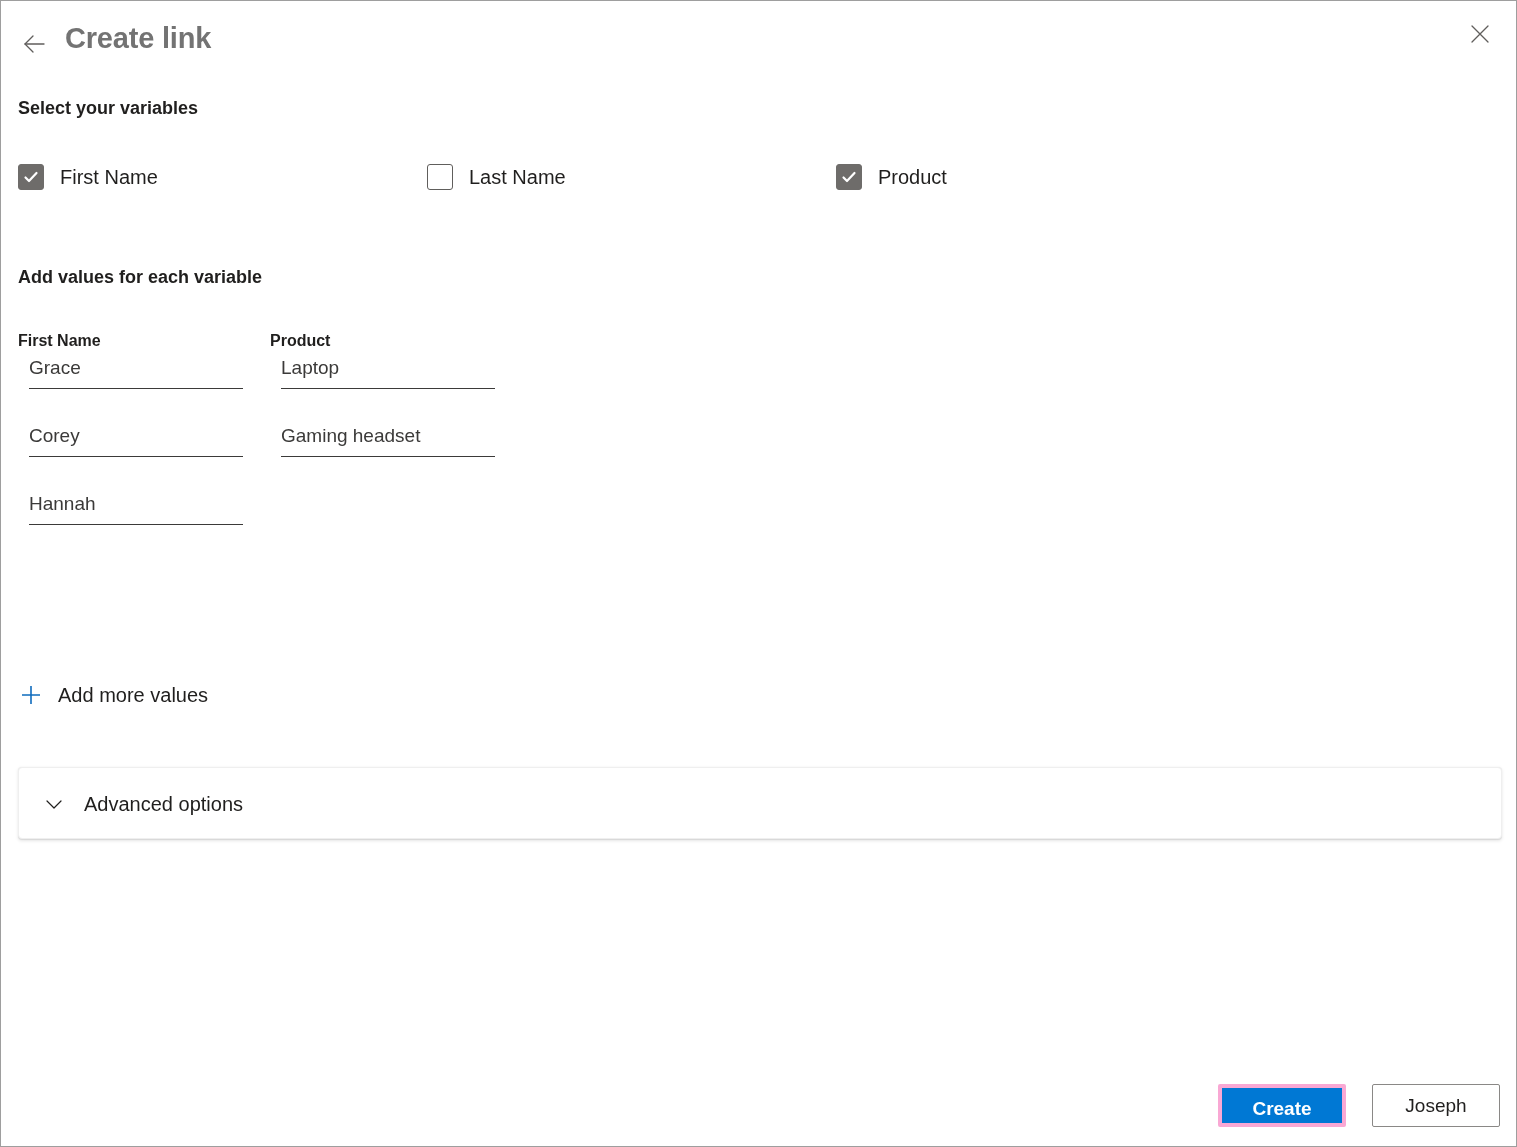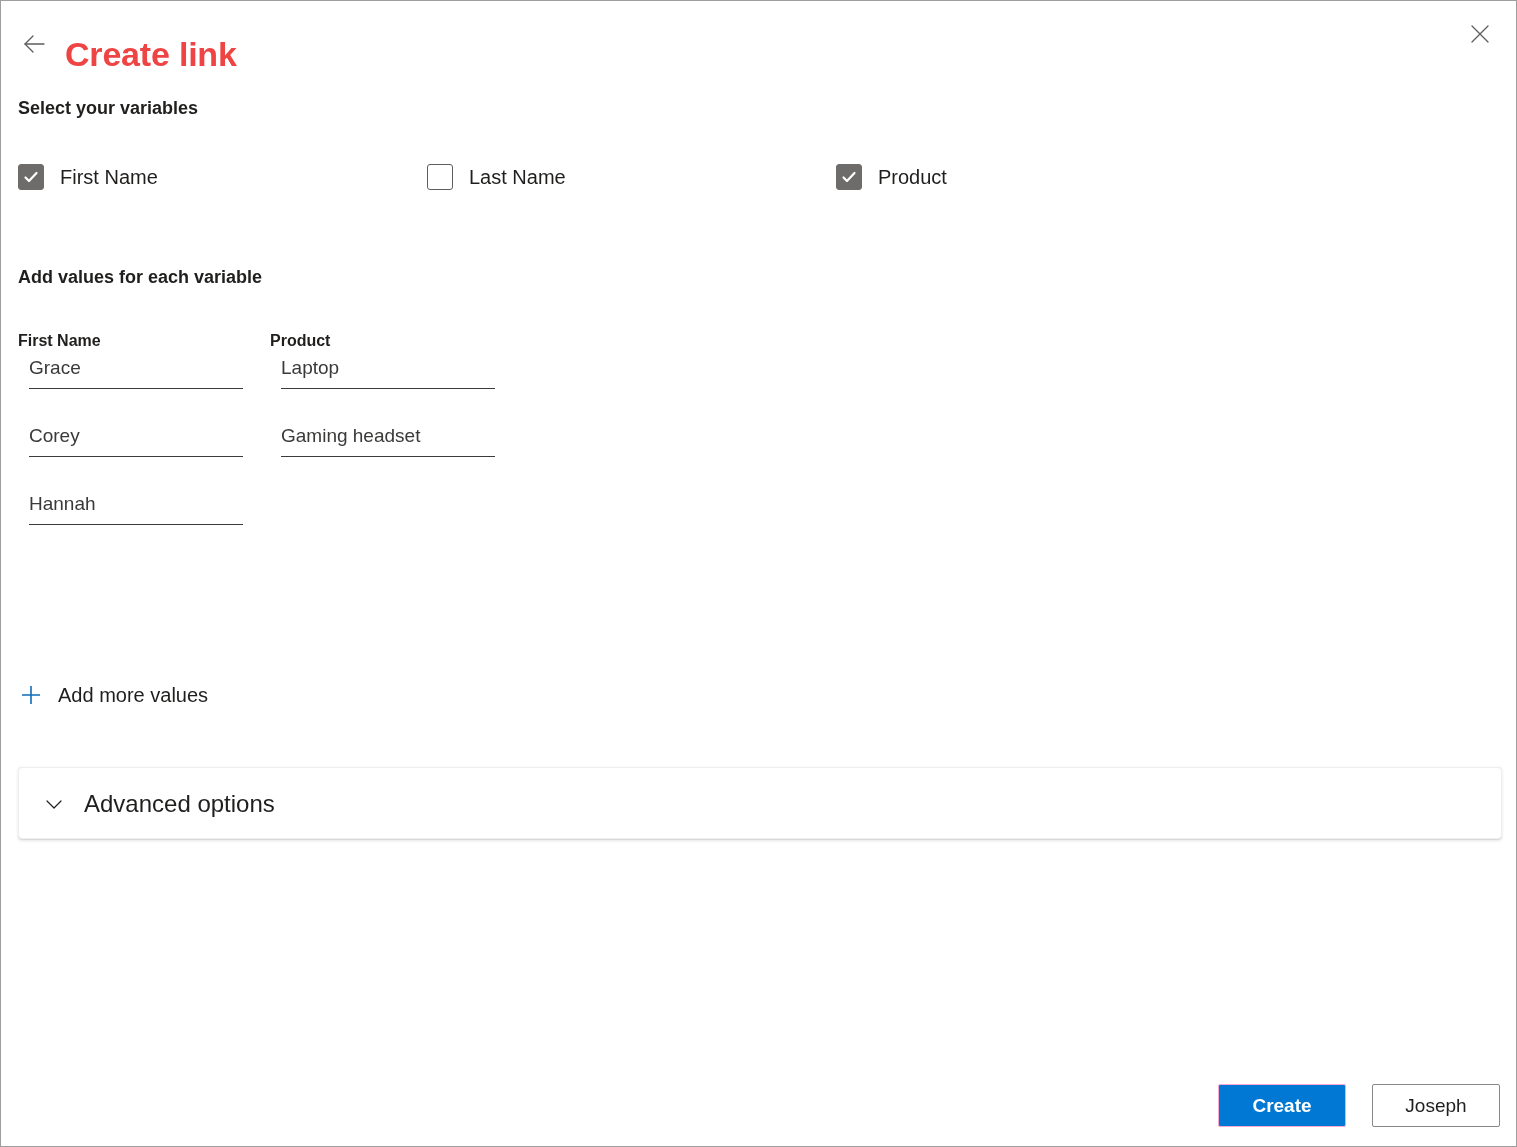--- a/index.html
+++ b/index.html
@@ -45,25 +45,25 @@
     justify-content: center;
     background: transparent;
     border: none;
     cursor: pointer;
     padding: 0;
   }
   .back-btn svg { display: block; }
   .title {
     position: absolute;
     left: 64px;
-    top: 31px;
-    font-size: 34px;
+    top: 15px;
+    font-size: 29px;
     font-weight: 600;
     letter-spacing: -0.2px;
-    color: #ef4444;
+    color: #737373;
     line-height: 44px;
     white-space: nowrap;
   }
   .close-btn {
     position: absolute;
     right: 14px;
     top: 12px;
     width: 45px;
     height: 42px;
     display: flex;
@@ -227,21 +227,21 @@
     width: 24px;
     height: 24px;
     display: flex;
     align-items: center;
     justify-content: center;
     flex: 0 0 auto;
   }
   .chev-icon svg { display: block; }
   .advanced-label {
     margin-left: 18px;
-    font-size: 24px;
+    font-size: 20px;
     color: #201f1e;
     white-space: nowrap;
   }
 
   
   .footer {
     position: absolute;
     left: 0;
     bottom: 0;
     width: 100%;
@@ -256,21 +256,21 @@
     cursor: pointer;
     border-radius: 2px;
     padding: 0;
     line-height: 41px;
     text-align: center;
   }
   .btn-primary {
     left: 1217px;
     width: 128px;
     background: #0078d4;
-    border: 1px solid #f9a8d4;
+    border: 4px solid #f9a8d4;
     color: #ffffff;
     font-weight: 600;
   }
   .btn-secondary {
     left: 1371px;
     width: 128px;
     background: #ffffff;
     border: 1px solid #8a8886;
     color: #201f1e;
   }

